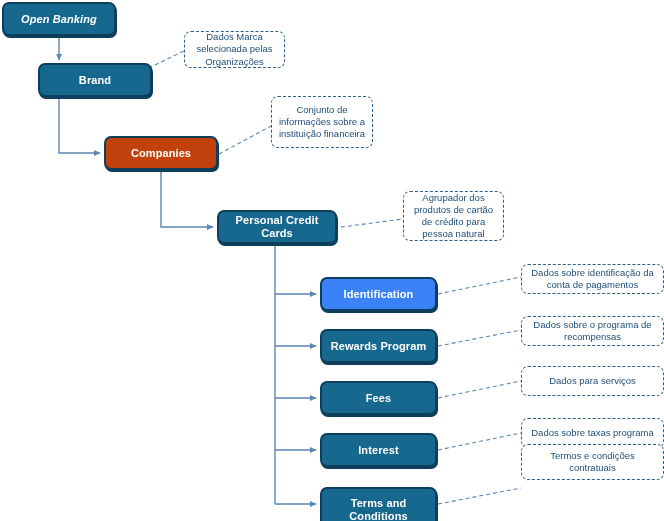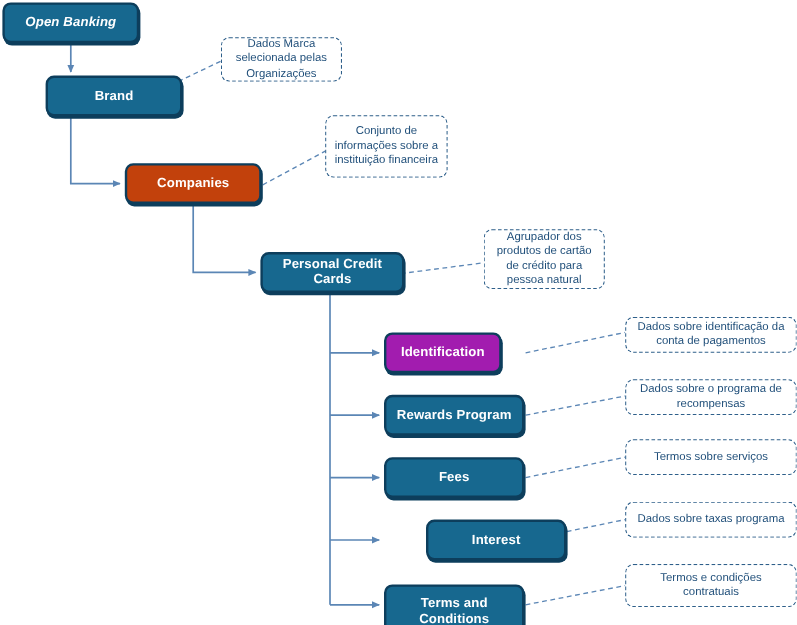--- a/index.html
+++ b/index.html
@@ -112,30 +112,30 @@
   </div>
   <div class="node" style="left: 2px; top: 63px; width: 114px; height: 34px; background: rgb(23, 104, 143); border-color: rgb(13, 62, 92); color: rgb(255, 255, 255); box-shadow: rgb(13, 62, 92) 1px 2px 0px 0px; margin-left: 36px;">
     <span class="node-label">Brand</span>
   </div>
   <div class="node" style="left: 104px; top: 136px; width: 114px; height: 34px; background: #c2410c; border-color: rgb(13, 62, 92); color: rgb(255, 255, 255); box-shadow: rgb(13, 62, 92) 1px 2px 0px 0px;">
     <span class="node-label">Companies</span>
   </div>
   <div class="node" style="left: 217px; top: 210px; width: 120px; height: 34px; background: rgb(23, 104, 143); border-color: rgb(13, 62, 92); color: rgb(255, 255, 255); box-shadow: rgb(13, 62, 92) 1px 2px 0px 0px;">
     <span class="node-label">Personal Credit Cards</span>
   </div>
-  <div class="node" style="left: 320px; top: 277px; width: 98px; height: 34px; background: #a21caf; border-color: rgb(13, 62, 92); color: rgb(255, 255, 255); box-shadow: rgb(13, 62, 92) 1px 2px 0px 0px; justify-content: center;">
+  <div class="node" style="left: 320px; top: 277px; width: 117px; height: 34px; background: #3b82f6; border-color: rgb(13, 62, 92); color: rgb(255, 255, 255); box-shadow: rgb(13, 62, 92) 1px 2px 0px 0px; justify-content: center;">
     <span class="node-label">Identification</span>
   </div>
   <div class="node" style="left: 320px; top: 381px; width: 117px; height: 34px; background: rgb(23, 104, 143); border-color: rgb(13, 62, 92); color: rgb(255, 255, 255); box-shadow: rgb(13, 62, 92) 1px 2px 0px 0px;">
     <span class="node-label">Fees</span>
   </div>
   <div class="node" style="left: 320px; top: 329px; width: 117px; height: 34px; background: rgb(23, 104, 143); border-color: rgb(13, 62, 92); color: rgb(255, 255, 255); box-shadow: rgb(13, 62, 92) 1px 2px 0px 0px;">
     <span class="node-label">Rewards Program</span>
   </div>
-  <div class="node" style="left: 320px; top: 433px; width: 117px; height: 34px; background: rgb(23, 104, 143); border-color: rgb(13, 62, 92); color: rgb(255, 255, 255); box-shadow: rgb(13, 62, 92) 1px 2px 0px 0px; margin-left: 35px;">
+  <div class="node" style="left: 320px; top: 433px; width: 117px; height: 34px; background: rgb(23, 104, 143); border-color: rgb(13, 62, 92); color: rgb(255, 255, 255); box-shadow: rgb(13, 62, 92) 1px 2px 0px 0px;">
     <span class="node-label">Interest</span>
   </div>
   <div class="node" style="left: 320px; top: 487px; width: 117px; height: 45px; background: rgb(23, 104, 143); border-color: rgb(13, 62, 92); color: rgb(255, 255, 255); box-shadow: rgb(13, 62, 92) 1px 2px 0px 0px;">
     <span class="node-label">Terms and Conditions</span>
   </div>
 
   <div class="note" style="left: 184px; top: 31px; width: 101px; height: 37px; border-color: rgb(46, 95, 138); color: rgb(31, 78, 121);">
     <span class="note-label">Dados Marca selecionada pelas Organizações</span>
   </div>
   <div class="note" style="left: 403px; top: 191px; width: 101px; height: 50px; border-color: rgb(46, 95, 138); color: rgb(31, 78, 121);">
@@ -144,22 +144,22 @@
   <div class="note" style="left: 271px; top: 96px; width: 102px; height: 52px; border-color: rgb(46, 95, 138); color: rgb(31, 78, 121);">
     <span class="note-label">Conjunto de informações sobre a instituição financeira</span>
   </div>
   <div class="note" style="left: 521px; top: 264px; width: 143px; height: 30px; border-color: rgb(46, 95, 138); color: rgb(31, 78, 121);">
     <span class="note-label">Dados sobre identificação da conta de pagamentos</span>
   </div>
   <div class="note" style="left: 521px; top: 316px; width: 143px; height: 30px; border-color: rgb(46, 95, 138); color: rgb(31, 78, 121);">
     <span class="note-label">Dados sobre o programa de recompensas</span>
   </div>
   <div class="note" style="left: 521px; top: 366px; width: 143px; height: 30px; border-color: rgb(46, 95, 138); color: rgb(31, 78, 121);">
-    <span class="note-label">Termos sobre serviços</span>
+    <span class="note-label">Dados para serviços</span>
   </div>
   <div class="note" style="left: 521px; top: 418px; width: 143px; height: 30px; border-color: rgb(46, 95, 138); color: rgb(31, 78, 121);">
     <span class="note-label">Dados sobre taxas programa</span>
   </div>
-  <div class="note" style="left: 521px; top: 470px; width: 143px; height: 36px; border-color: rgb(46, 95, 138); color: rgb(31, 78, 121);">
+  <div class="note" style="left: 521px; top: 444px; width: 143px; height: 36px; border-color: rgb(46, 95, 138); color: rgb(31, 78, 121);">
     <span class="note-label">Termos e condições contratuais</span>
   </div>
 
 </div>
 
 </body></html>

